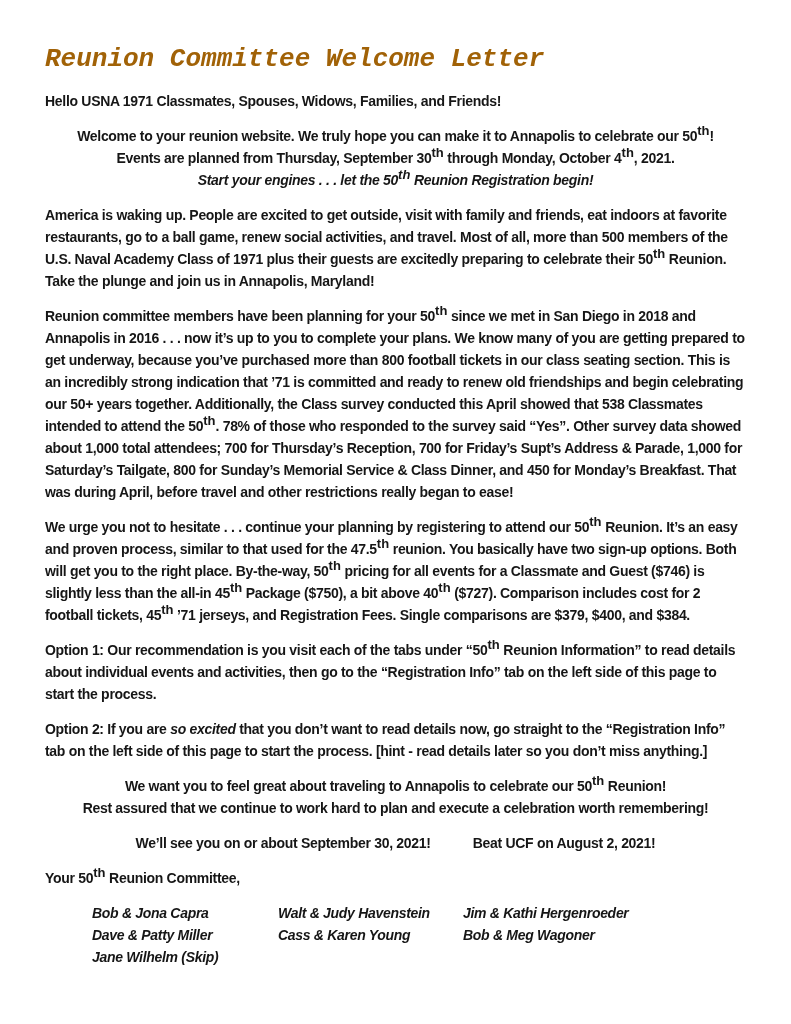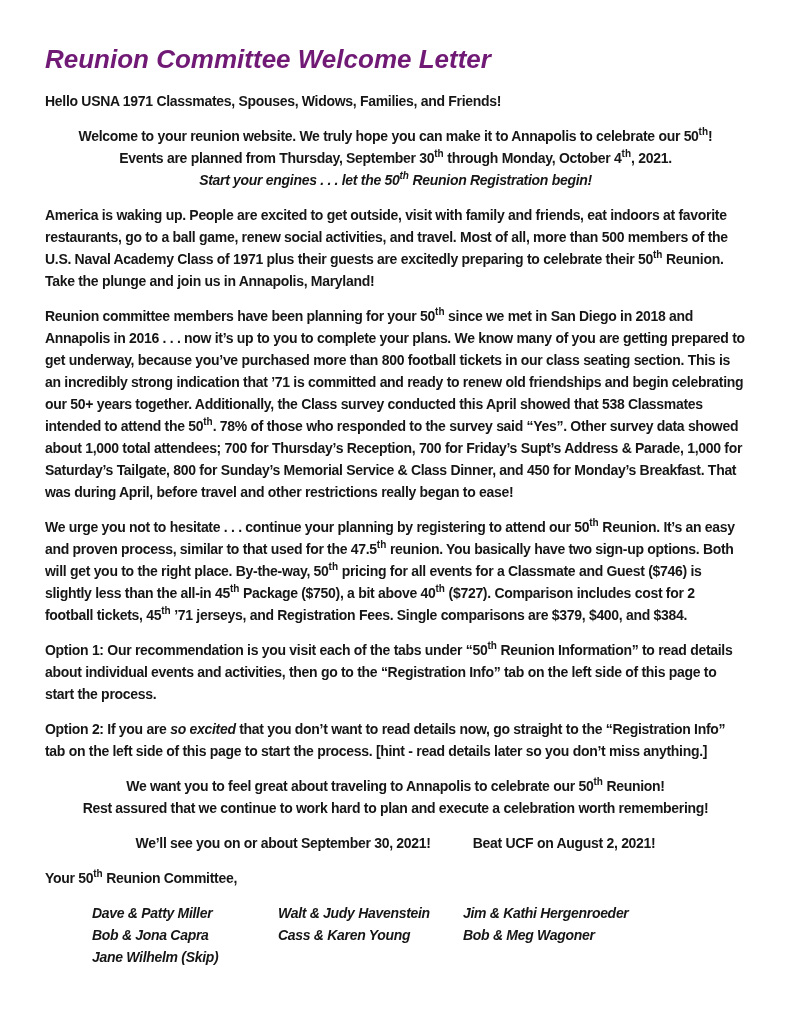--- a/index.html
+++ b/index.html
@@ -12,34 +12,34 @@
     padding: 44px 45px 0 45px;
     font-family: "Liberation Sans", sans-serif;
     font-weight: 700;
     color: #161616;
     font-size: 14px;
     line-height: 22px;
     letter-spacing: -0.3px;
     overflow: hidden;
   }
   .title {
-    font-family: Liberation Sans, sans-serif;
+    font-family: Liberation Mono, monospace;
     font-style: italic;
     font-weight: 700;
     font-size: 26px;
     line-height: 30px;
     letter-spacing: 0;
-    color: #701a75;
+    color: #a16207;
     margin: 0 0 16px 0;
   }
   .para { margin: 13px 0 0 0; }
   .greeting { margin-top: 14px; }
   .center { text-align: center; }
   .italic { font-style: italic; }
-  sup { font-size: 10px; line-height: 0; vertical-align: super; letter-spacing: 0; }
+  sup { font-size: 13px; line-height: 0; vertical-align: super; letter-spacing: 0; }
   em { font-style: italic; text-align: right; }
   .seeyou-row {
     display: flex;
     justify-content: center;
     gap: 42px;
     margin-top: 13px;
   }
   .committee-row {
     display: flex;
     margin-top: 13px;
@@ -83,22 +83,22 @@
 
   <div class="seeyou-row">
     <span>We’ll see you on or about September 30, 2021!</span>
     <span>Beat UCF on August 2, 2021!</span>
   </div>
 
   <div class="para">Your 50<sup>th</sup> Reunion Committee,</div>
 
   <div class="committee-row">
     <div class="committee-col-1">
+      <div class="name">Bob &amp; Jona Capra</div>
       <div class="name">Dave &amp; Patty Miller</div>
-      <div class="name">Bob &amp; Jona Capra</div>
       <div class="name">Jane Wilhelm (Skip)</div>
     </div>
     <div class="committee-col-2">
       <div class="name">Walt &amp; Judy Havenstein</div>
       <div class="name">Cass &amp; Karen Young</div>
     </div>
     <div class="committee-col-3">
       <div class="name">Jim &amp; Kathi Hergenroeder</div>
       <div class="name">Bob &amp; Meg Wagoner</div>
     </div>

